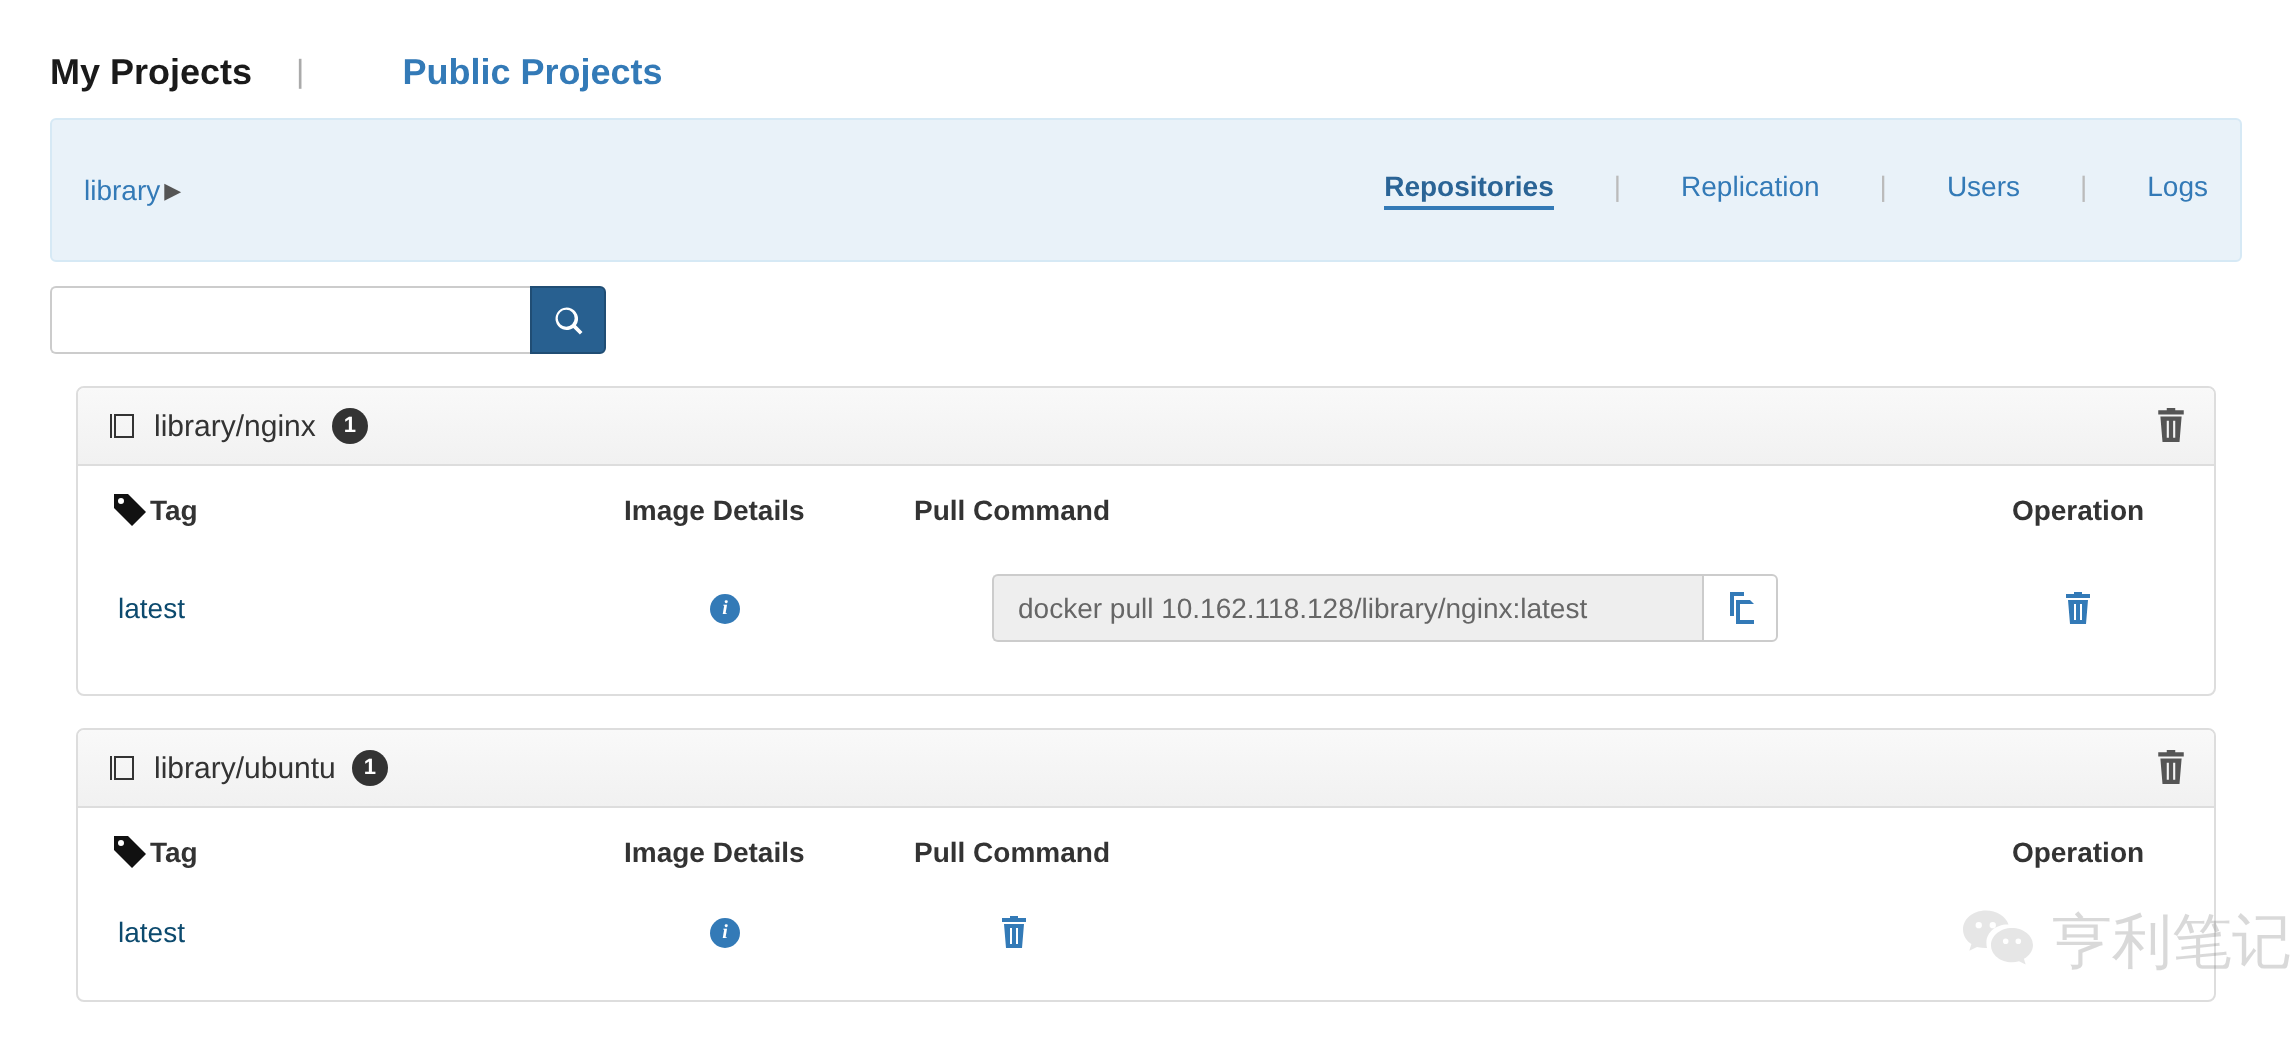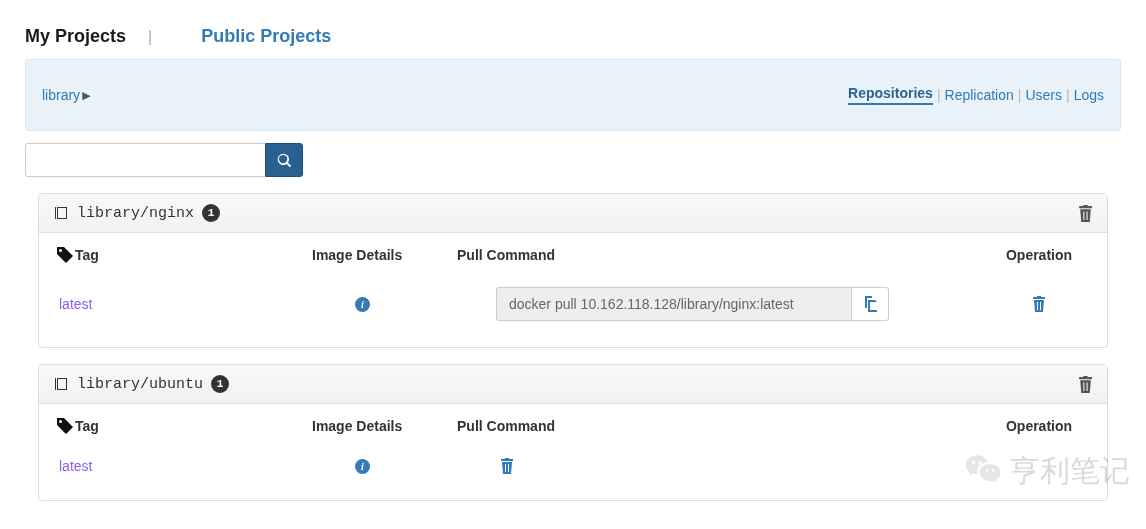--- a/index.html
+++ b/index.html
@@ -7,62 +7,62 @@
     
     .top-tabs { padding: 26px 25px 12px; display: flex; align-items: center; gap: 22px; }
     .top-tabs .tab { font-size: 18px; font-weight: bold; cursor: pointer; }
     .top-tabs .tab.active { color: #1a1a1a; }
     .top-tabs .tab.inactive { color: #337ab7; margin-left: 27px; }
     .top-tabs .sep { color: #aaa; font-size: 16px; }
     
     .subnav { margin: 0 25px; background: #e9f2f9; border: 1px solid #d6e9f5; border-radius: 3px; padding: 25px 16px; display: flex; align-items: center; justify-content: space-between; }
     .breadcrumb { display: flex; align-items: center; color: #337ab7; cursor: pointer; font-size: 14px; }
     .breadcrumb .chev { margin-left: 2px; font-size: 11px; color: #555; }
-    .subnav-right { display: flex; align-items: center; gap: 4px; font-size: 14px; }
+    .subnav-right { display: flex; gap: 30px; font-size: 14px; }
     .subnav-right a { color: #337ab7; cursor: pointer; text-decoration: none; }
     .subnav-right a.active { font-weight: bold; color: #2a6496; border-bottom: 2px solid #337ab7; padding-bottom: 2px; }
     .subnav-right .sep { color: #bbb; }
     
     .search-row { margin: 12px 25px; display: flex; }
     .search-input { width: 240px; height: 34px; border: 1px solid #ccc; border-right: none; border-radius: 3px 0 0 3px; padding: 0 10px; font-size: 14px; outline: none; }
     .search-btn { width: 38px; height: 34px; background: #286090; border: 1px solid #204d74; border-radius: 0 3px 3px 0; cursor: pointer; display: flex; align-items: center; justify-content: center; }
     .search-btn svg { fill: #fff; width: 15px; height: 15px; }
     
     .panel { margin: 16px 38px 0; border: 1px solid #ddd; border-radius: 4px; overflow: hidden; }
-    .panel-heading { background: linear-gradient(#f9f9f9,#f1f1f1); border-bottom: 1px solid #ddd; padding: 10px 14px; display: flex; align-items: flex-end; justify-content: space-between; font-family: Liberation Mono, monospace; }
+    .panel-heading { background: linear-gradient(#f9f9f9,#f1f1f1); border-bottom: 1px solid #ddd; padding: 10px 14px; display: flex; align-items: flex-start; justify-content: space-between; }
     .panel-heading .left { display: flex; align-items: center; gap: 8px; }
     .repo-icon svg { width: 16px; height: 16px; fill: #333; display: block; }
     .panel-heading .repo-name { font-size: 15px; color: #333; }
     .badge { background: #333; color: #fff; border-radius: 9px; min-width: 18px; height: 18px; font-size: 11px; display: inline-flex; align-items: center; justify-content: center; padding: 0 5px; font-weight: bold; }
     .trash-btn { cursor: pointer; }
     .trash-btn svg { width: 15px; height: 17px; fill: #555; display: block; }
     
     .panel-body { padding: 14px 18px 26px; }
     .thead { display: flex; align-items: center; font-weight: bold; font-size: 14px; padding-bottom: 24px; }
     .col-tag { width: 255px; display: flex; align-items: center; gap: 2px; text-align: center; }
     .col-details { width: 145px; text-align: left; }
     .col-pull { flex: 1; }
     .col-op { width: 100px; text-align: center; }
     
     .tag-icon svg { width: 16px; height: 16px; fill: #111; display: block; }
     
     .trow { display: flex; align-items: center; font-size: 14px; }
-    .trow .col-tag { color: #8b5cf6; padding-left: 2px; }
+    .trow .col-tag { color: #0c4a6e; padding-left: 2px; }
     .trow .col-details { display: flex; justify-content: center; padding-right: 44px; }
     .info-icon { width: 15px; height: 15px; background: #337ab7; border-radius: 50%; color: #fff; font-size: 10px; font-weight: bold; display: flex; align-items: center; justify-content: center; cursor: pointer; font-style: italic; font-family: Georgia, serif; }
     
     .pull-group { display: flex; width: 432px; }
     .pull-input { flex: 1; height: 34px; border: 1px solid #ccc; border-right: none; background: #eee; border-radius: 3px 0 0 3px; padding: 0 12px; color: #666; font-size: 14px; margin-left: 39px; }
     .copy-btn { width: 38px; height: 34px; border: 1px solid #ccc; background: #fff; border-radius: 0 3px 3px 0; cursor: pointer; display: flex; align-items: center; justify-content: center; }
     .copy-btn svg { width: 14px; height: 16px; fill: #337ab7; }
     
     .trow .col-op { display: flex; justify-content: center; }
     .row-trash svg { width: 14px; height: 16px; fill: #337ab7; display: block; cursor: pointer; }
     
-    .watermark { position: absolute; right: 16px; top: 450px; opacity: 0.24; font-size: 30px; color: #666; display: flex; align-items: center; gap: 6px; pointer-events: none; font-family: "Microsoft YaHei","PingFang SC",sans-serif; }
+    .watermark { position: absolute; right: 0; top: 450px; opacity: 0.24; font-size: 30px; color: #666; display: flex; align-items: center; gap: 6px; pointer-events: none; font-family: "Microsoft YaHei","PingFang SC",sans-serif; }
     .watermark svg { width: 42px; height: 42px; fill: #999; }
   </style>
 </head>
 <body>
 
 <div class="top-tabs">
   <span class="tab active">My Projects</span>
   <span class="sep">|</span>
   <span class="tab inactive">Public Projects</span>
 </div>

